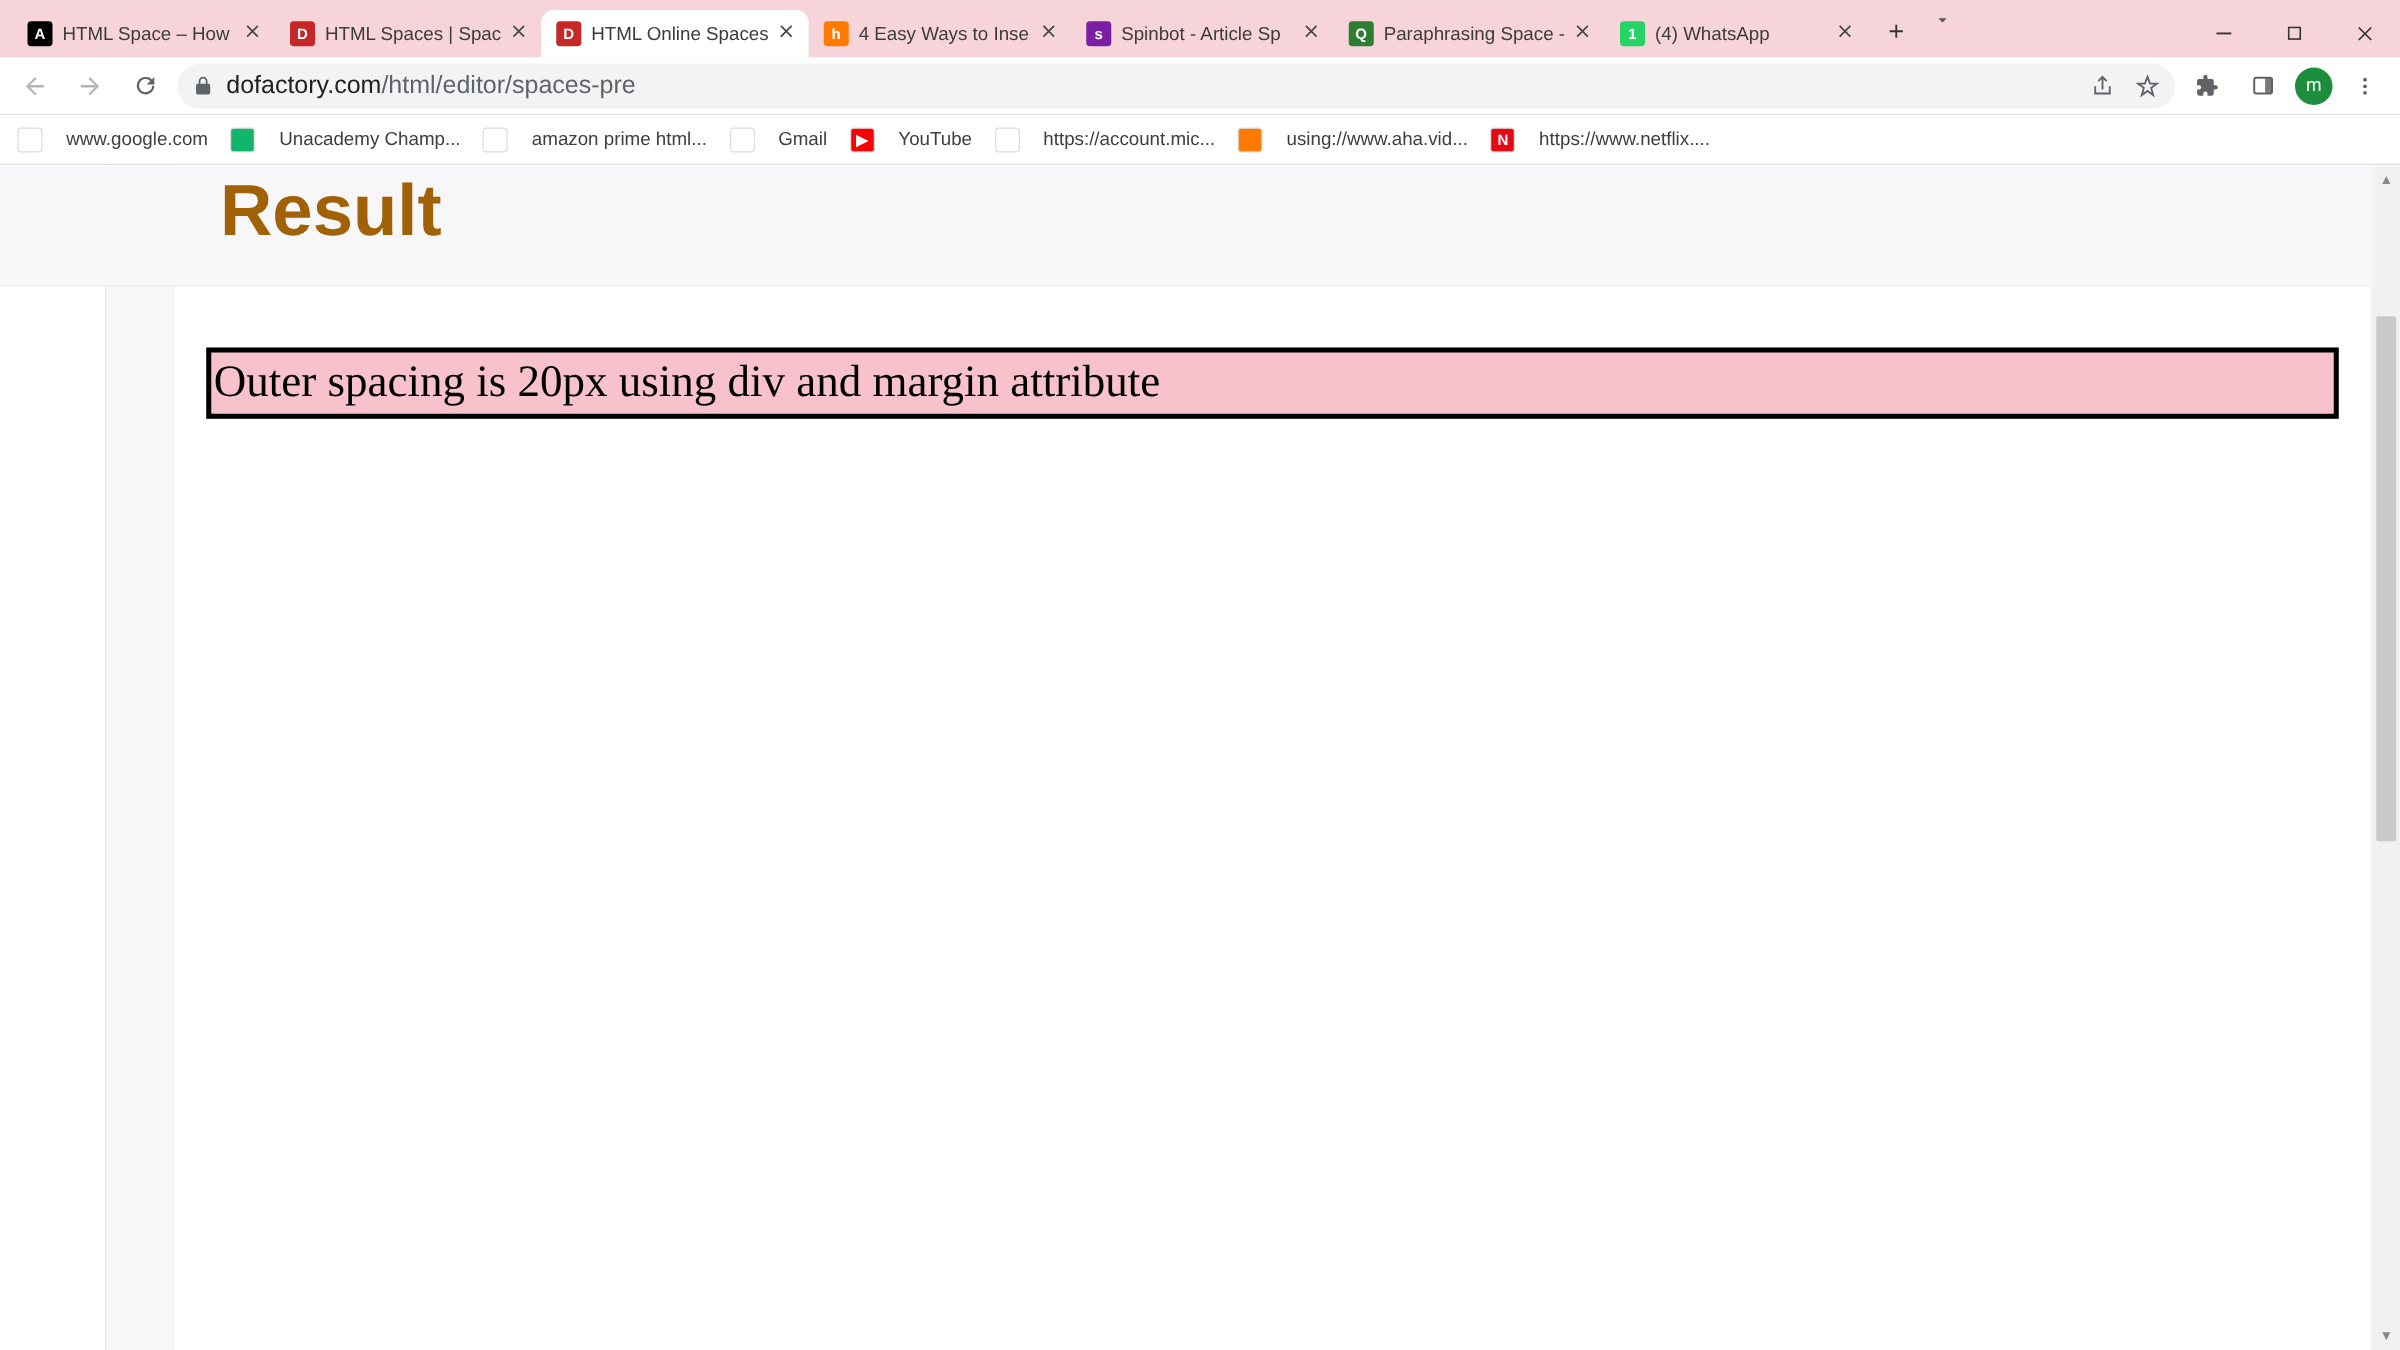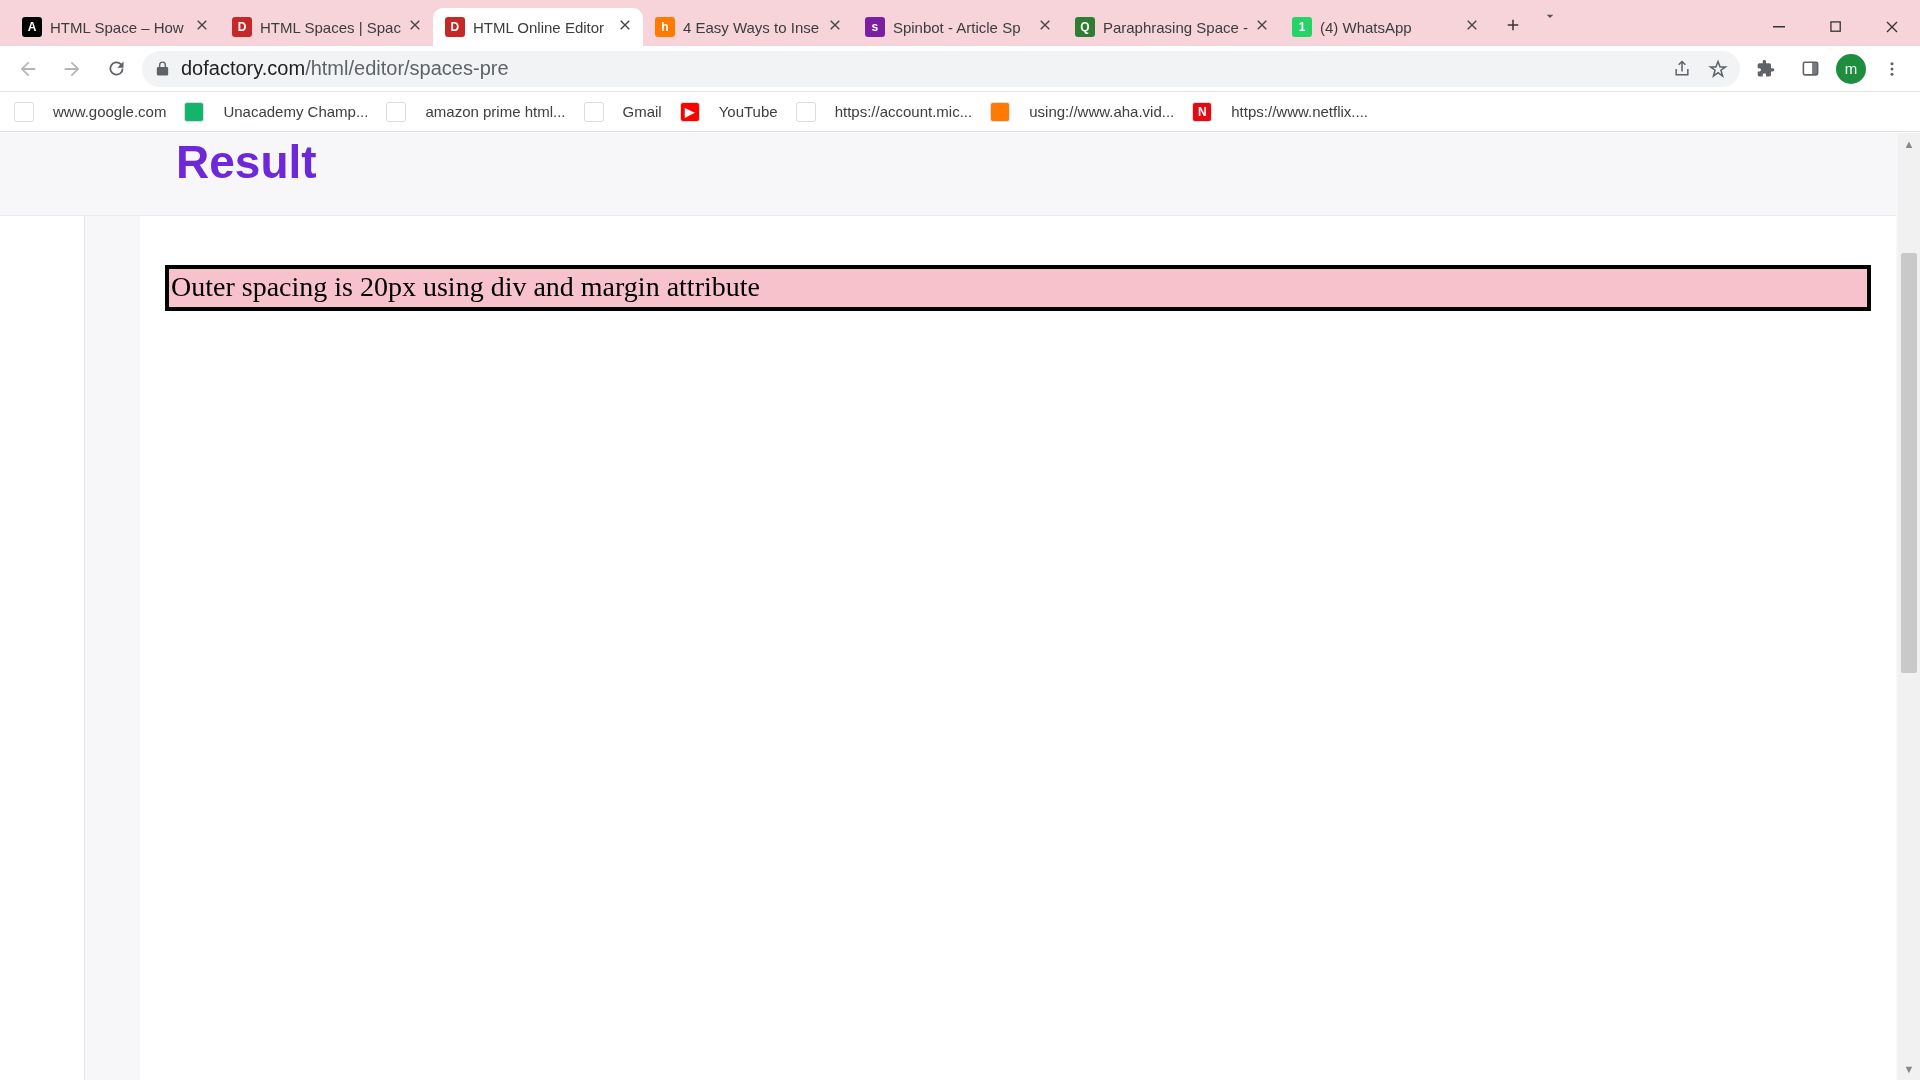--- a/index.html
+++ b/index.html
@@ -174,39 +174,39 @@
     .result-panel {
       position: absolute;
       left: 140px;
       right: 24px;
       top: 0;
       bottom: 0;
       background: #fff;
     }
     .result-header {
       font-family: "Segoe UI", Arial, sans-serif;
-      font-size: 46px;
+      font-size: 58px;
       font-weight: 700;
-      color: #6d28d9;
+      color: #a16207;
       padding: 2px 0 26px 36px;
       background: #f7f7f9;
       margin-left: -140px;
       padding-left: 176px;
       border-bottom: 1px solid #eceaee;
     }
     .result-inner {
       background: #fff;
       padding: 25px;
       margin-top: 24px;
     }
     .pink-box {
       border: 4px solid #000;
       background: #f7c2cb;
       font-family: "Times New Roman", serif;
-      font-size: 28px;
+      font-size: 36px;
       padding: 0 2px 2px 2px;
       line-height: 1.3;
     }
 
     
     .scrollbar-track {
       position: absolute;
       right: 0; top: 133px; bottom: 0; width: 22px;
       background: #f1f1f1;
     }
@@ -238,21 +238,21 @@
         <div class="favicon" style="background:#c62828;color:#fff;display:flex;align-items:center;justify-content:center;font-size:12px;font-weight:bold;">D</div>
         <div class="title">HTML Spaces | Spac</div>
         <div class="close">
           <svg width="12" height="12" viewBox="0 0 14 14">
             <path stroke="#444" stroke-width="1.6" d="M2 2l10 10M12 2L2 12"></path>
           </svg>
         </div>
       </div>
       <div class="tab active">
         <div class="favicon" style="background:#c62828;color:#fff;display:flex;align-items:center;justify-content:center;font-size:12px;font-weight:bold;">D</div>
-        <div class="title">HTML Online Editor</div>
+        <div class="title">HTML Online Spaces</div>
         <div class="close">
           <svg width="12" height="12" viewBox="0 0 14 14">
             <path stroke="#444" stroke-width="1.6" d="M2 2l10 10M12 2L2 12"></path>
           </svg>
         </div>
       </div>
       <div class="tab">
         <div class="favicon" style="background:#ff7a00;color:#fff;display:flex;align-items:center;justify-content:center;font-size:12px;font-weight:bold;">h</div>
         <div class="title">4 Easy Ways to Inse</div>
         <div class="close">

